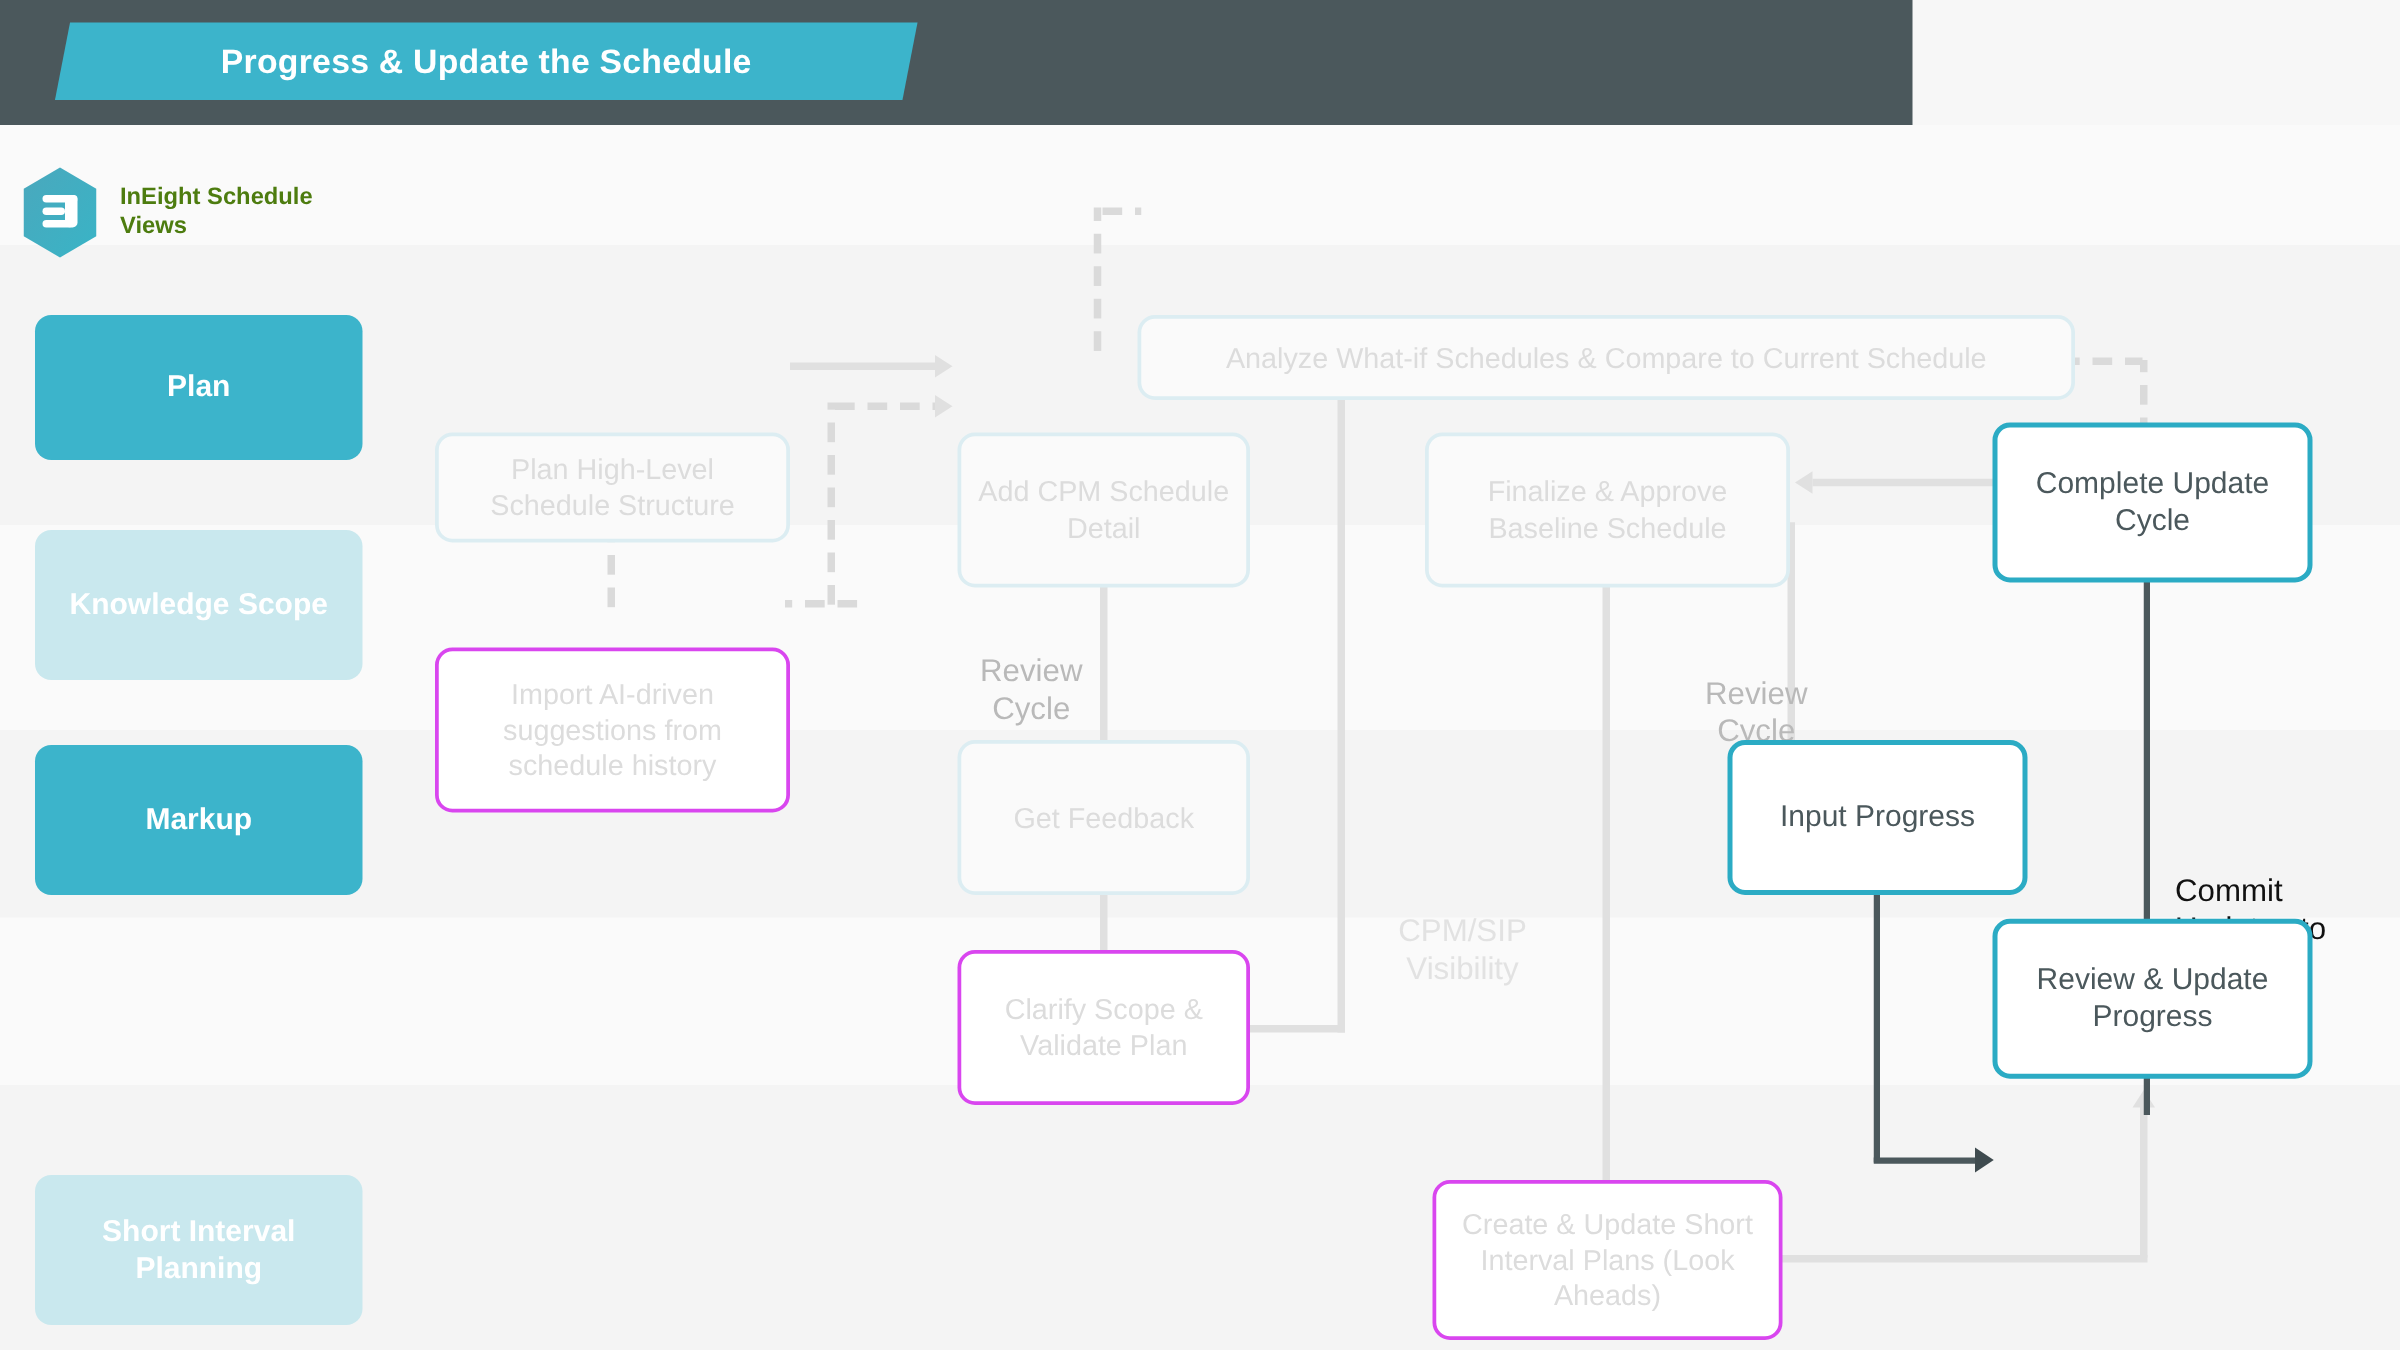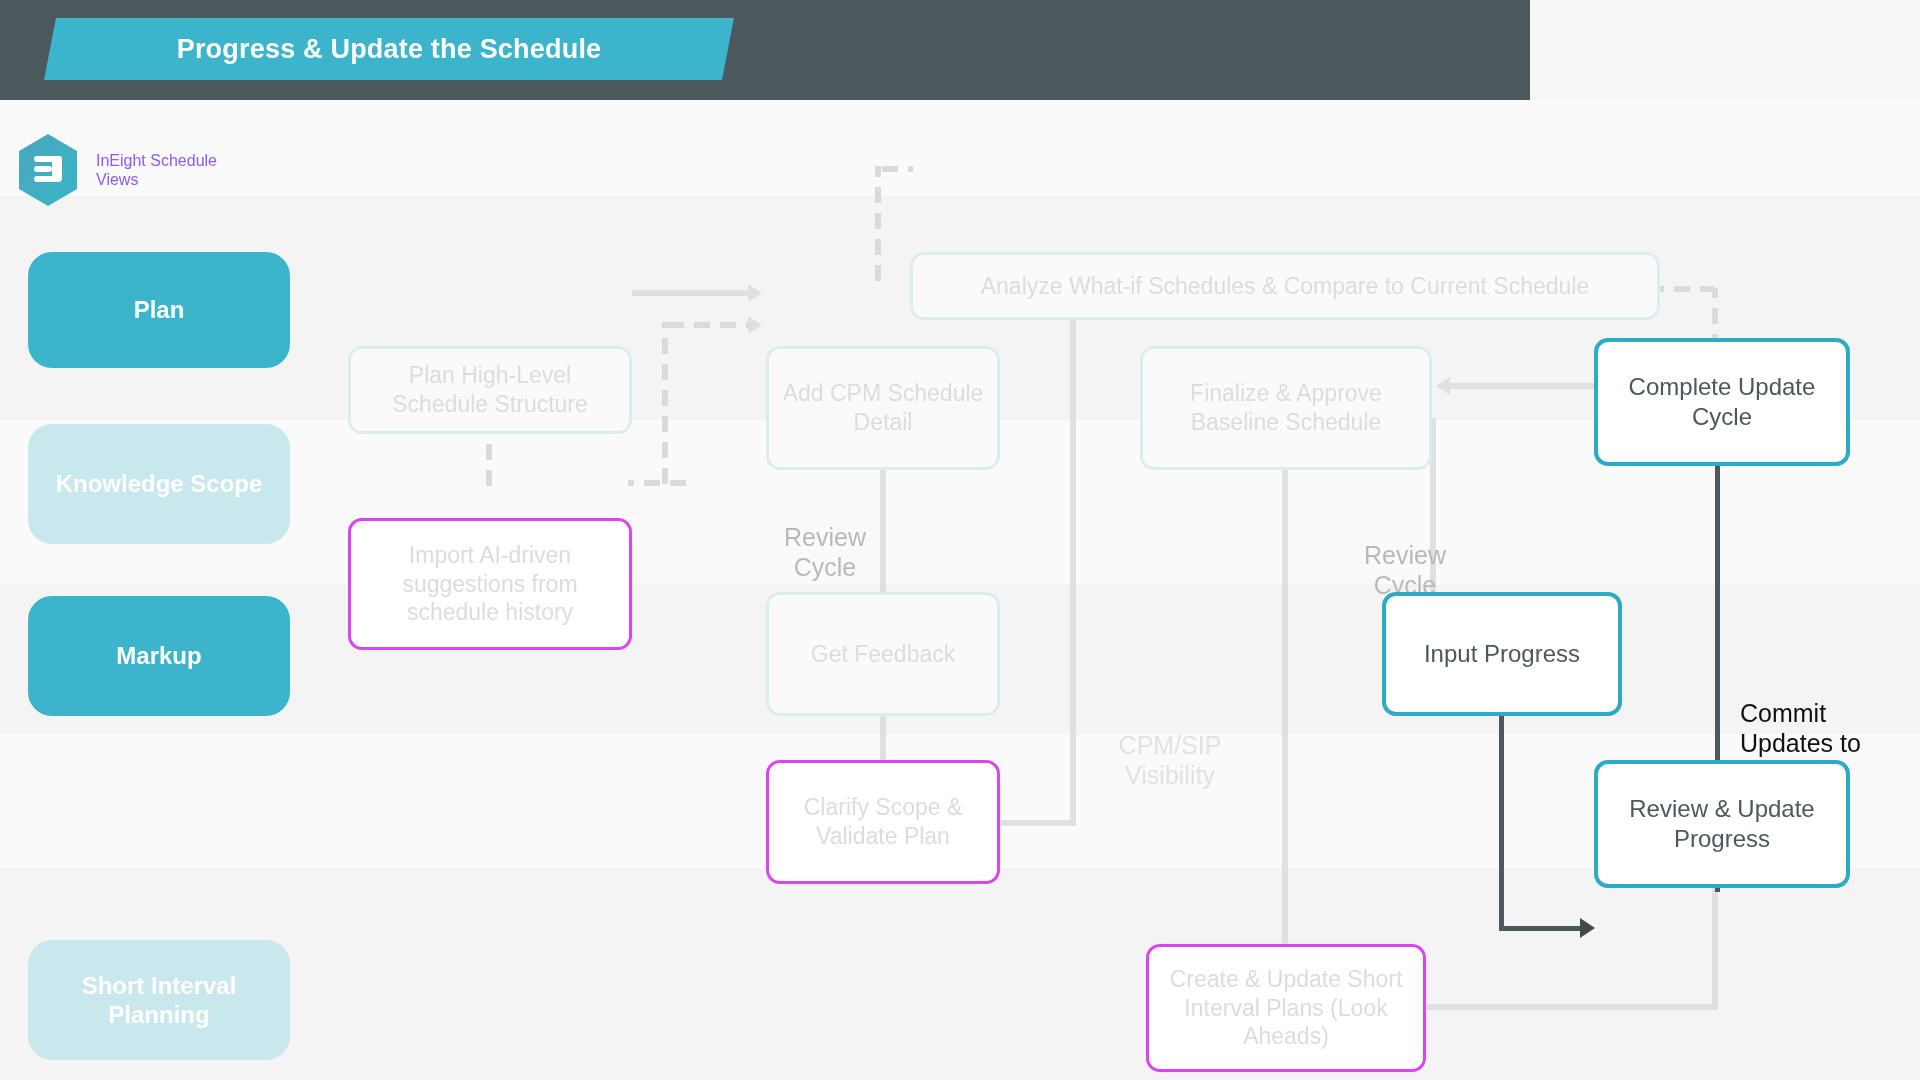--- a/index.html
+++ b/index.html
@@ -30,25 +30,25 @@
   }
   
   .band{position:absolute;left:0;width:1920px;}
   .band-alt{background:#f4f4f4;}
   .band-white{background:#ffffff;}
   .canvas{position:absolute;left:0;top:100px;width:1920px;height:980px;background:#fafafa;}
 
   
   .logo-wrap{position:absolute;left:14px;top:133px;display:flex;align-items:center;gap:14px;z-index:6;}
   .logo-hex{width:68px;height:74px;position:relative;}
-  .logo-text{color:#8b5cf6;font-size:16px;font-weight:normal;line-height:1.2;}
+  .logo-text{color:#4d7c0f;font-size:19px;font-weight:bold;line-height:1.2;}
 
   
   .chip{
-    position:absolute;left:28px;width:262px;border-radius:24px;
+    position:absolute;left:28px;width:262px;border-radius:13px;
     display:flex;align-items:center;justify-content:center;
     text-align:center;color:#ffffff;font-weight:bold;font-size:24px;
     line-height:1.22;z-index:5;
   }
   .chip-strong{background:#3cb4cb;}
   .chip-faded{background:#c9e8ee;}
 
   
   .node{
     position:absolute;border-radius:14px;
@@ -172,21 +172,21 @@
   <div class="node node-active" style="left:1594px;top:238px;width:256px;height:128px;">Complete Update Cycle</div>
 
   <div class="node node-faded-white" style="left:348px;top:418px;width:284px;height:132px;">Import AI-driven suggestions from schedule history</div>
 
   <div class="node node-faded" style="left:766px;top:492px;width:234px;height:124px;">Get Feedback</div>
 
   <div class="node node-active" style="left:1382px;top:492px;width:240px;height:124px;">Input Progress</div>
 
   <div class="node node-faded-white" style="left:766px;top:660px;width:234px;height:124px;">Clarify Scope &amp; Validate Plan</div>
 
-  <div class="node node-active" style="left:1594px;top:660px;width:256px;height:128px;">Review &amp; Update Progress</div>
+  <div class="node node-active" style="left:1594px;top:635px;width:256px;height:128px;">Review &amp; Update Progress</div>
 
   <div class="node node-faded-white" style="left:1146px;top:844px;width:280px;height:128px;">Create &amp; Update Short Interval Plans (Look Aheads)</div>
 
   <div class="chip chip-strong" style="top:152px;height:116px;">
     <span>Plan</span>
   </div>
 
   <div class="chip chip-faded" style="top:324px;height:120px;">
     <span>Knowledge Scope</span>
   </div>

